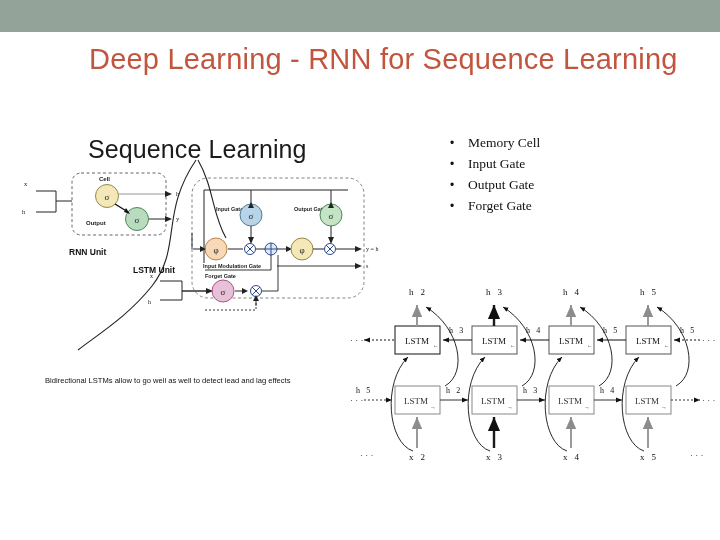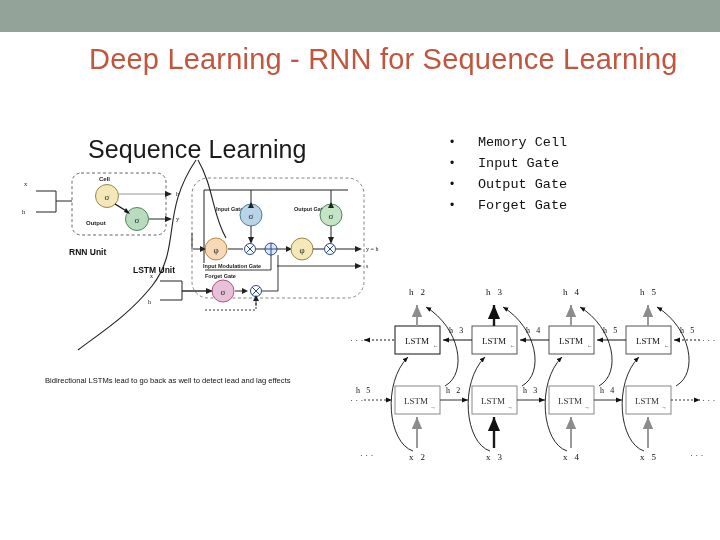--- a/index.html
+++ b/index.html
@@ -77,22 +77,21 @@
     width: 18px;
     font-size: 12px;
     color: #111;
     line-height: 21px;
     text-align: left;
   }
   #bullet-list .bullet-text {
     font-size: 13.5px;
     color: #111;
     line-height: 21px;
-    font-family: Liberation Mono, monospace;
-    margin-left: 10px;
+    font-family: Liberation Serif, serif;
   }
 
   
   #caption {
     position: absolute;
     left: 45px;
     top: 255px;
     width: 330px;
     font-size: 7.6px;
     line-height: 15px;
@@ -132,21 +131,21 @@
     <div class="bullet-row">
       <span class="bullet-dot">•</span>
       <span class="bullet-text">Output Gate</span>
     </div>
     <div class="bullet-row">
       <span class="bullet-dot">•</span>
       <span class="bullet-text">Forget Gate</span>
     </div>
   </div>
 
-  <div id="caption">Bidirectional LSTMs lead to go back as well to detect lead and lag effects</div>
+  <div id="caption">Bidirectional LSTMs allow to go well as well to detect lead and lag effects</div>
 
   <svg class="svg-layer" width="390" height="250" viewBox="0 0 390 250">
 
     <path d="M 196 42 C 160 95, 182 130, 152 168 C 128 198, 100 215, 78 232" fill="none" stroke="#222" stroke-width="1.1"></path>
     <path d="M 198 42 C 214 70, 212 96, 226 120" fill="none" stroke="#222" stroke-width="1.1"></path>
 
     <rect x="72" y="55" width="94" height="62" rx="9" ry="9" fill="none" stroke="#555" stroke-width="0.9" stroke-dasharray="3,2.5"></rect>
 
     <path d="M 36 73 L 56 73 L 56 94 L 36 94" fill="none" stroke="#222" stroke-width="1"></path>
     <line x1="56" y1="83" x2="72" y2="83" stroke="#222" stroke-width="1"></line>

